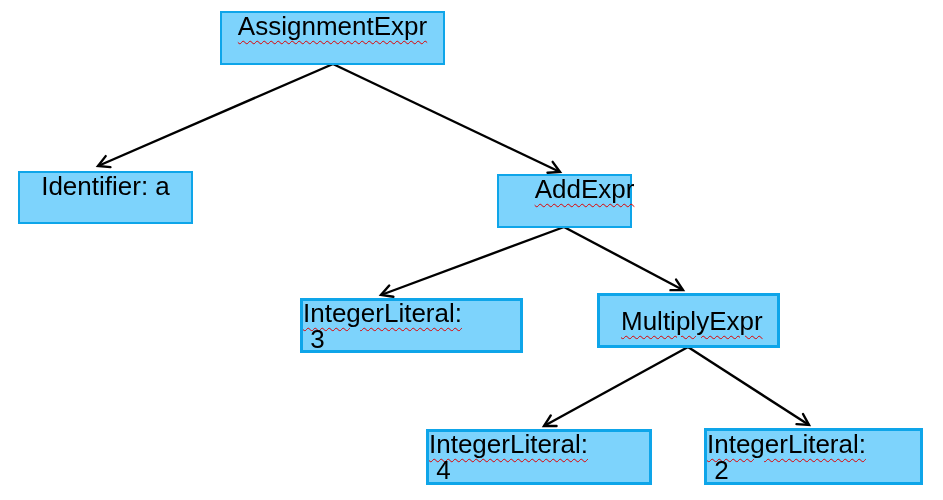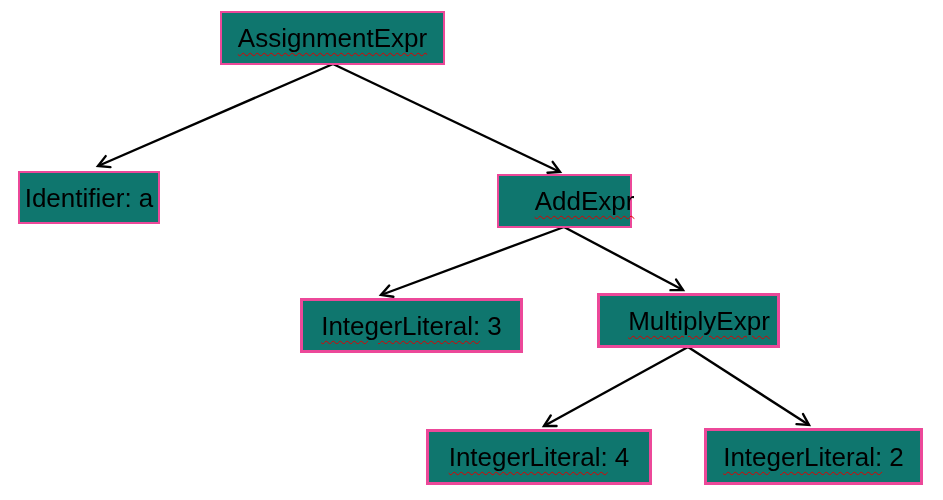--- a/index.html
+++ b/index.html
@@ -8,41 +8,41 @@
     width: 943px;
     height: 500px;
     background: #ffffff;
     font-family: "Liberation Sans", sans-serif;
     overflow: hidden;
   }
   .edges { position: absolute; left: 0; top: 0; width: 943px; height: 500px; }
   .node {
     position: absolute;
     box-sizing: border-box;
-    background: #0f766e;
-    border: 2px solid #ec4899;
+    background: #7dd3fc;
+    border: 2px solid #0ea5e9;
     display: flex;
-    align-items: center;
+    align-items: flex-start;
     justify-content: center;
     font-size: 26px;
     line-height: 1;
     color: #000000;
     white-space: pre;
   }
-  .node.thick { border-width: 3px; }
+  .node.thick { border-width: 3px; flex-direction: column; }
   .wavy {
     text-decoration-line: underline;
     text-decoration-style: wavy;
     text-decoration-color: #e00000;
     text-decoration-thickness: 1px;
     text-underline-offset: 5px;
   }
   
   .n-assignmentexpr { left: 220px; top: 11px;  width: 225px; height: 54px; }
-  .n-identifier-a   { left: 18px;  top: 171px; width: 142px; height: 53px; }
+  .n-identifier-a   { left: 18px;  top: 171px; width: 175px; height: 53px; }
   .n-addexpr        { left: 497px; top: 174px; width: 135px; height: 54px; padding-left: 40px; }
   .n-integerliteral-3 { left: 300px; top: 298px; width: 223px; height: 55px; }
   .n-multiplyexpr     { left: 597px; top: 293px; width: 183px; height: 55px; padding-left: 21px; }
   .n-integerliteral-4 { left: 426px; top: 429px; width: 226px; height: 56px; }
   .n-integerliteral-2 { left: 704px; top: 428px; width: 219px; height: 57px; }
 </style>
 </head>
 <body>
 
 <div class="canvas">

